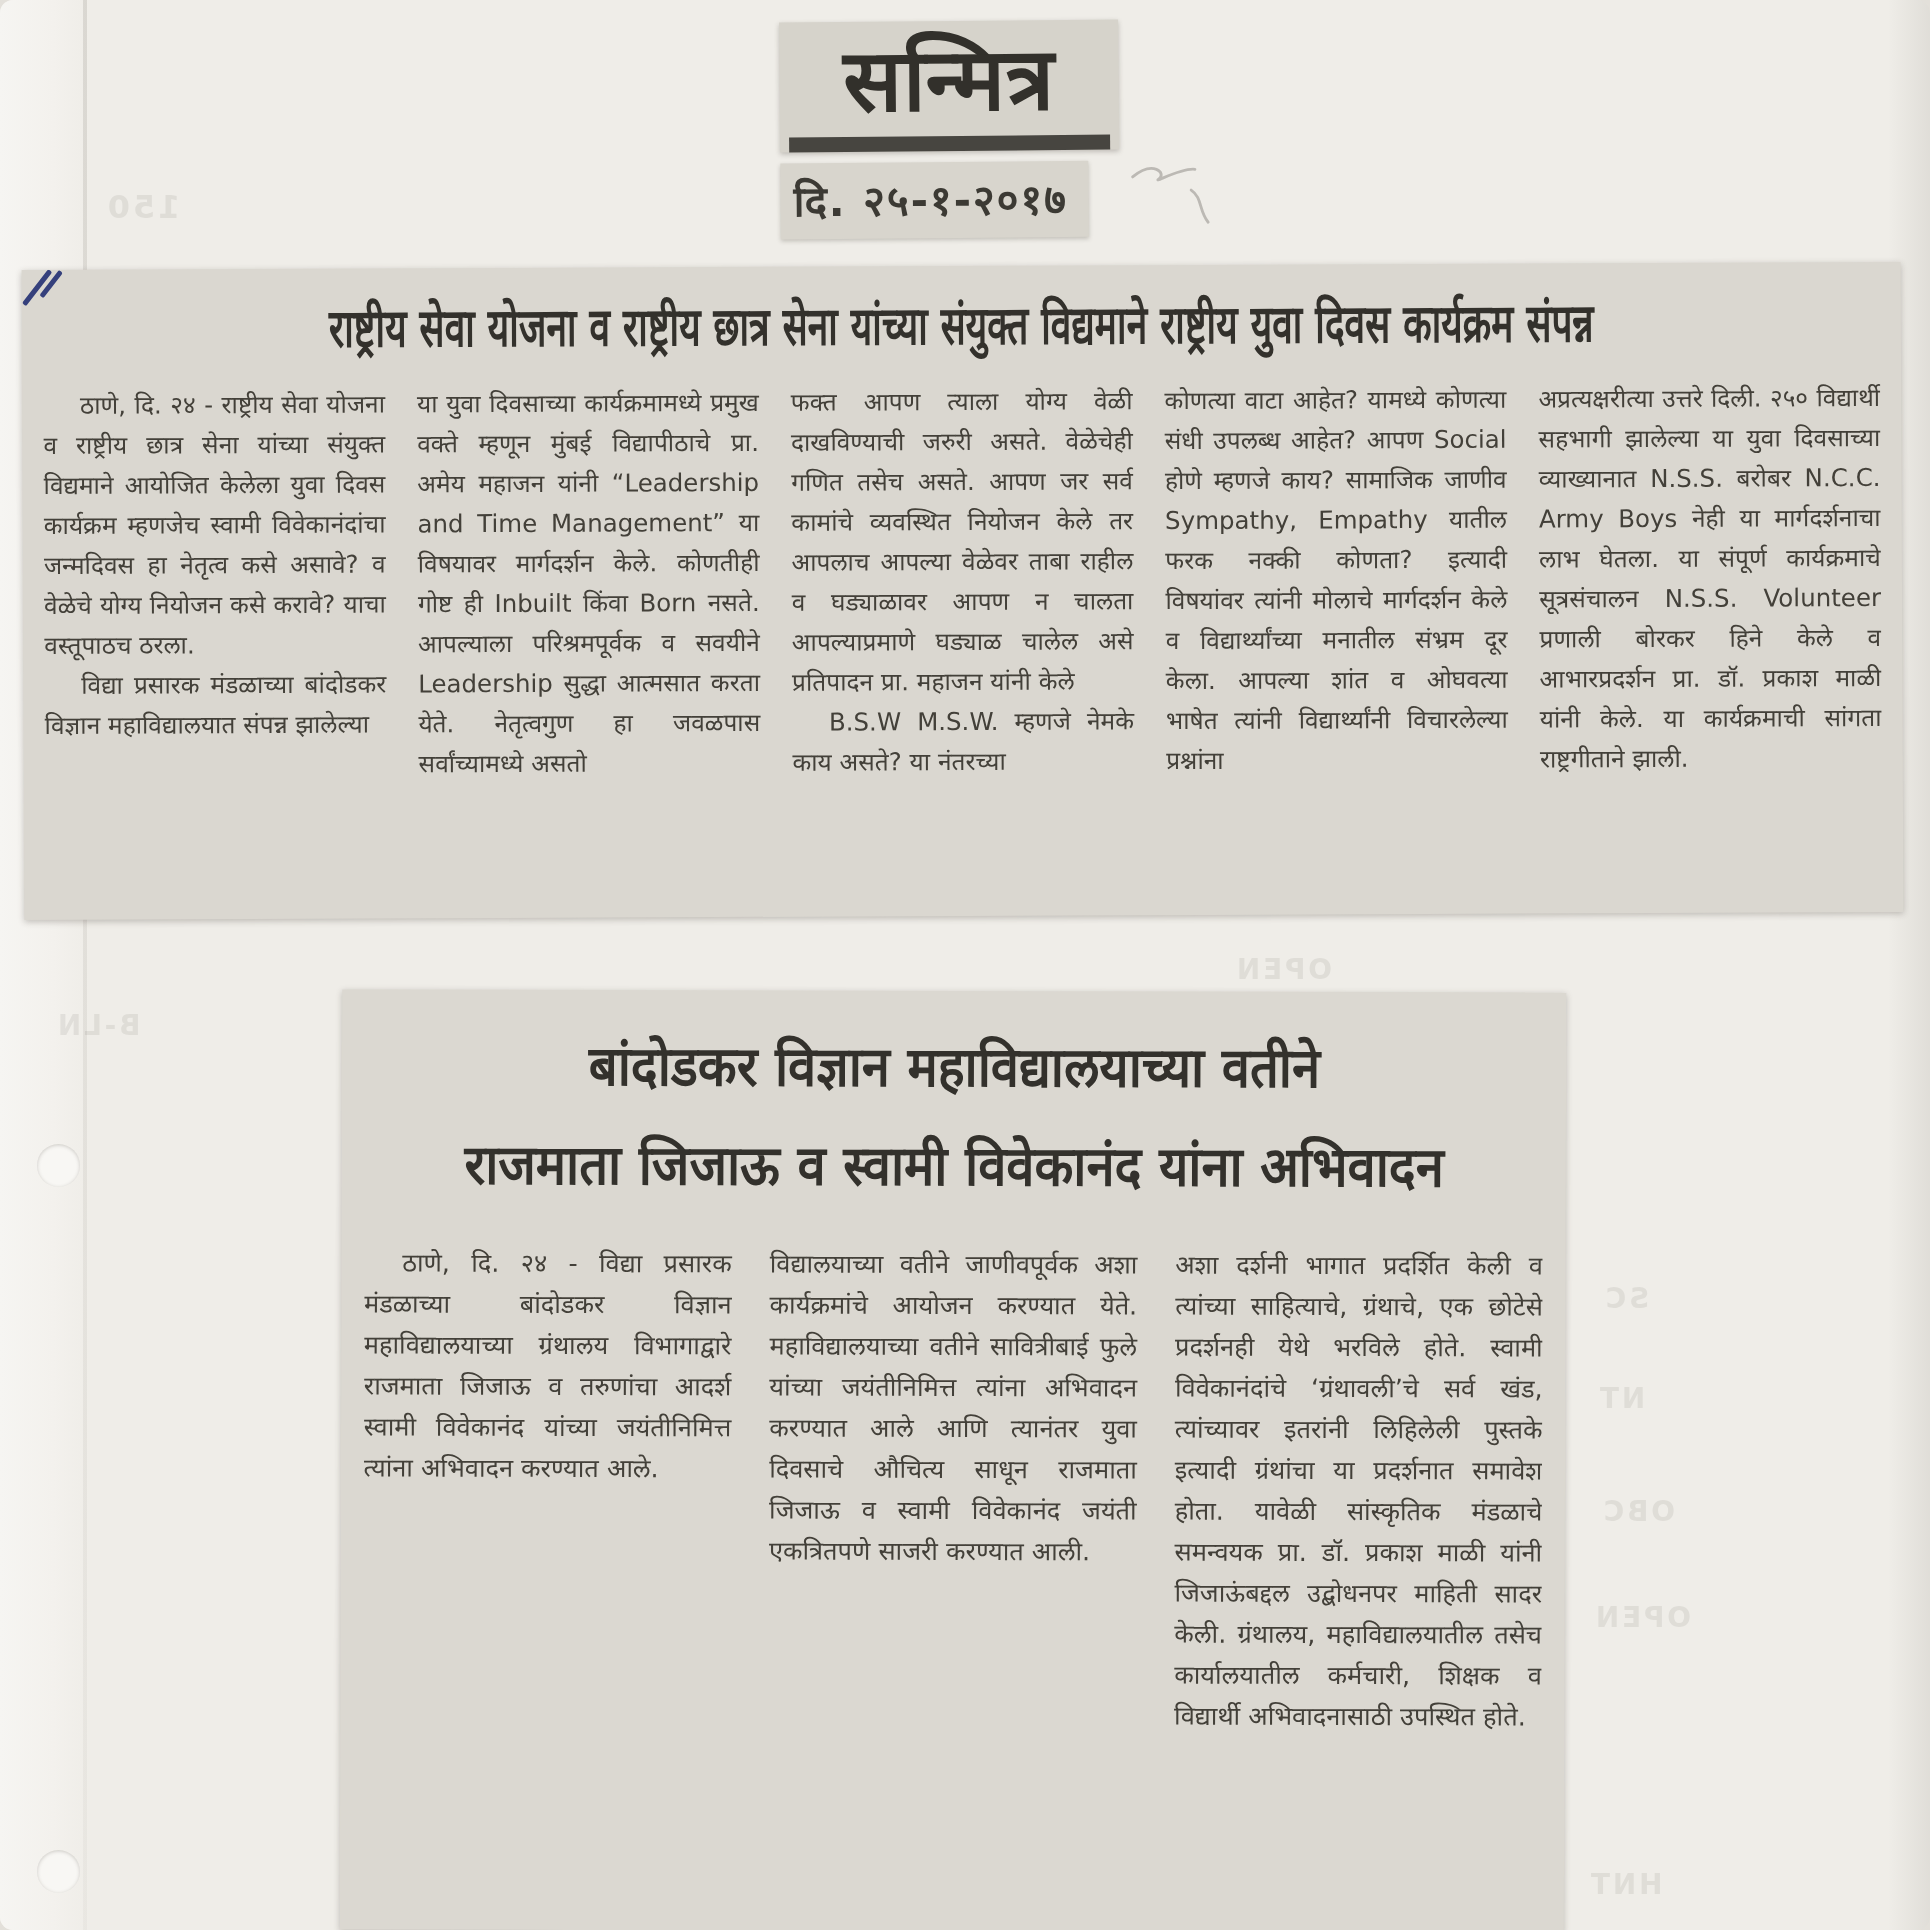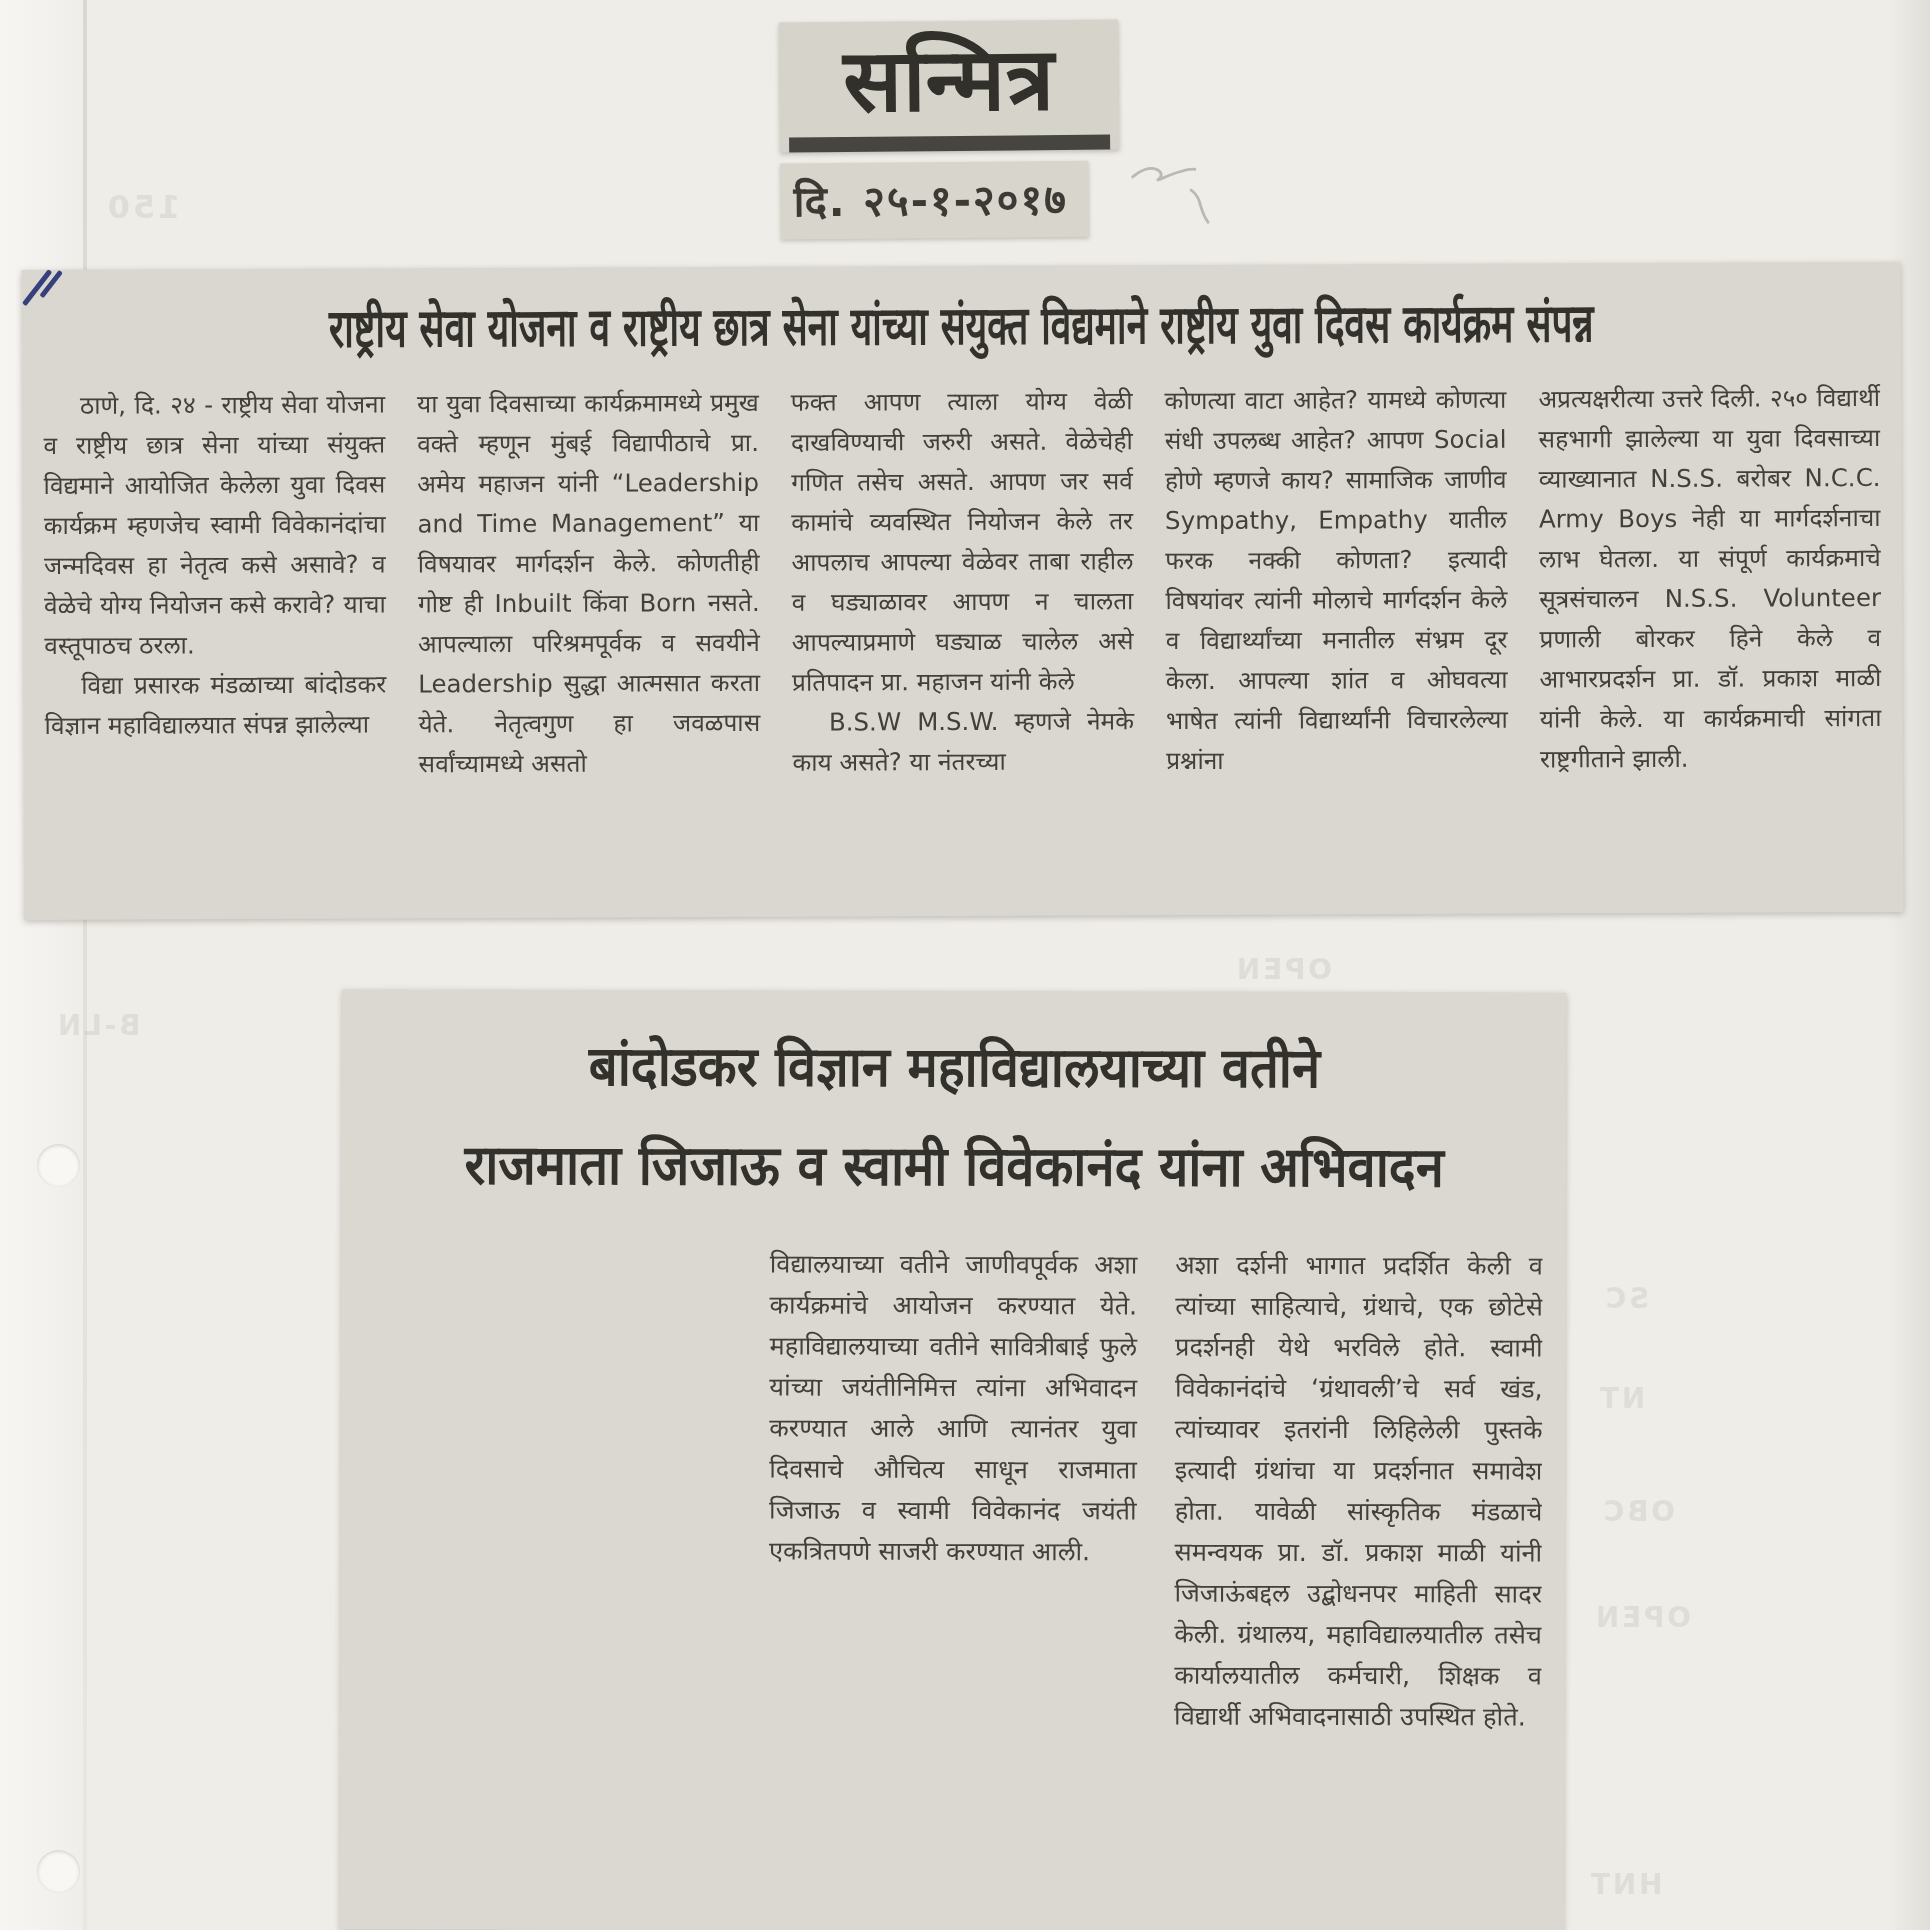--- a/index.html
+++ b/index.html
@@ -1,19 +1,20 @@
 <!DOCTYPE html>
 <html lang="mr" style="font-size:15px"><head>
 <meta charset="utf-8">
 <style>
   html,body{margin:0;padding:0;background:#e3e0da;}
   .page{
     position:relative;width:1930px;height:1930px;overflow:hidden;
     background:#efede8;
     font-family:"DejaVu Sans",sans-serif;
+    border-radius:13px;
   }
   .left-strip{position:absolute;left:0;top:0;width:89px;height:1930px;
     background:linear-gradient(90deg,#f6f5f2 0%,#f3f1ed 60%,#efede8 100%);}
   .right-shade{position:absolute;right:0;top:0;width:42px;height:1930px;
     background:linear-gradient(90deg,rgba(0,0,0,0) 0%,rgba(90,85,75,.10) 100%);}
   .fold-line{position:absolute;left:83px;top:0;width:3.8px;height:1930px;
     background:linear-gradient(180deg,rgba(120,115,105,.18),rgba(120,115,105,.05));}
 
   .clip{
     position:absolute;background:#dad7d0;color:#434039;
@@ -131,20 +132,21 @@
   </div>
 
   <div class="clip clip2">
     <h2 class="headline2">
       <span class="hl-line">बांदोडकर विज्ञान महाविद्यालयाच्या वतीने</span>
       <span class="hl-line">राजमाता जिजाऊ व स्वामी विवेकानंद यांना अभिवादन</span>
     </h2>
 
     <div class="cols cols3">
       <div class="col">
+        <p class="indent">ठाणे, दि. २४ - विद्या प्रसारक मंडळाच्या बांदोडकर विज्ञान महाविद्यालयाच्या ग्रंथालय विभागाद्वारे राजमाता जिजाऊ व तरुणांचा आदर्श स्वामी विवेकानंद यांच्या जयंतीनिमित्त त्यांना अभिवादन करण्यात आले.</p>
       </div>
       <div class="col">
         <p>विद्यालयाच्या वतीने जाणीवपूर्वक अशा कार्यक्रमांचे आयोजन करण्यात येते. महाविद्यालयाच्या वतीने सावित्रीबाई फुले यांच्या जयंतीनिमित्त त्यांना अभिवादन करण्यात आले आणि त्यानंतर युवा दिवसाचे औचित्य साधून राजमाता जिजाऊ व स्वामी विवेकानंद जयंती एकत्रितपणे साजरी करण्यात आली.</p>
       </div>
       <div class="col">
         <p>अशा दर्शनी भागात प्रदर्शित केली व त्यांच्या साहित्याचे, ग्रंथाचे, एक छोटेसे प्रदर्शनही येथे भरविले होते. स्वामी विवेकानंदांचे ‘ग्रंथावली’चे सर्व खंड, त्यांच्यावर इतरांनी लिहिलेली पुस्तके इत्यादी ग्रंथांचा या प्रदर्शनात समावेश होता. यावेळी सांस्कृतिक मंडळाचे समन्वयक प्रा. डॉ. प्रकाश माळी यांनी जिजाऊंबद्दल उद्बोधनपर माहिती सादर केली. ग्रंथालय, महाविद्यालयातील तसेच कार्यालयातील कर्मचारी, शिक्षक व विद्यार्थी अभिवादनासाठी उपस्थित होते.</p>
       </div>
     </div>
   </div>
 

